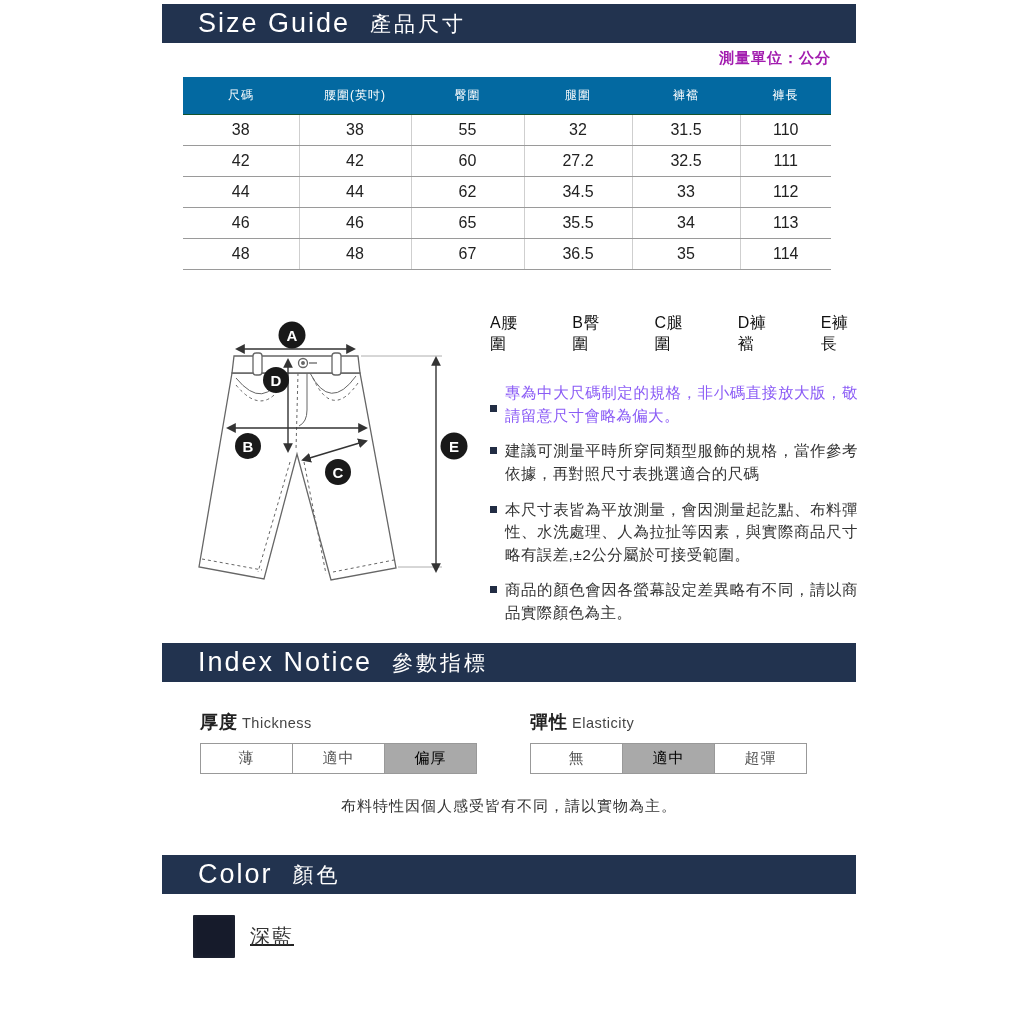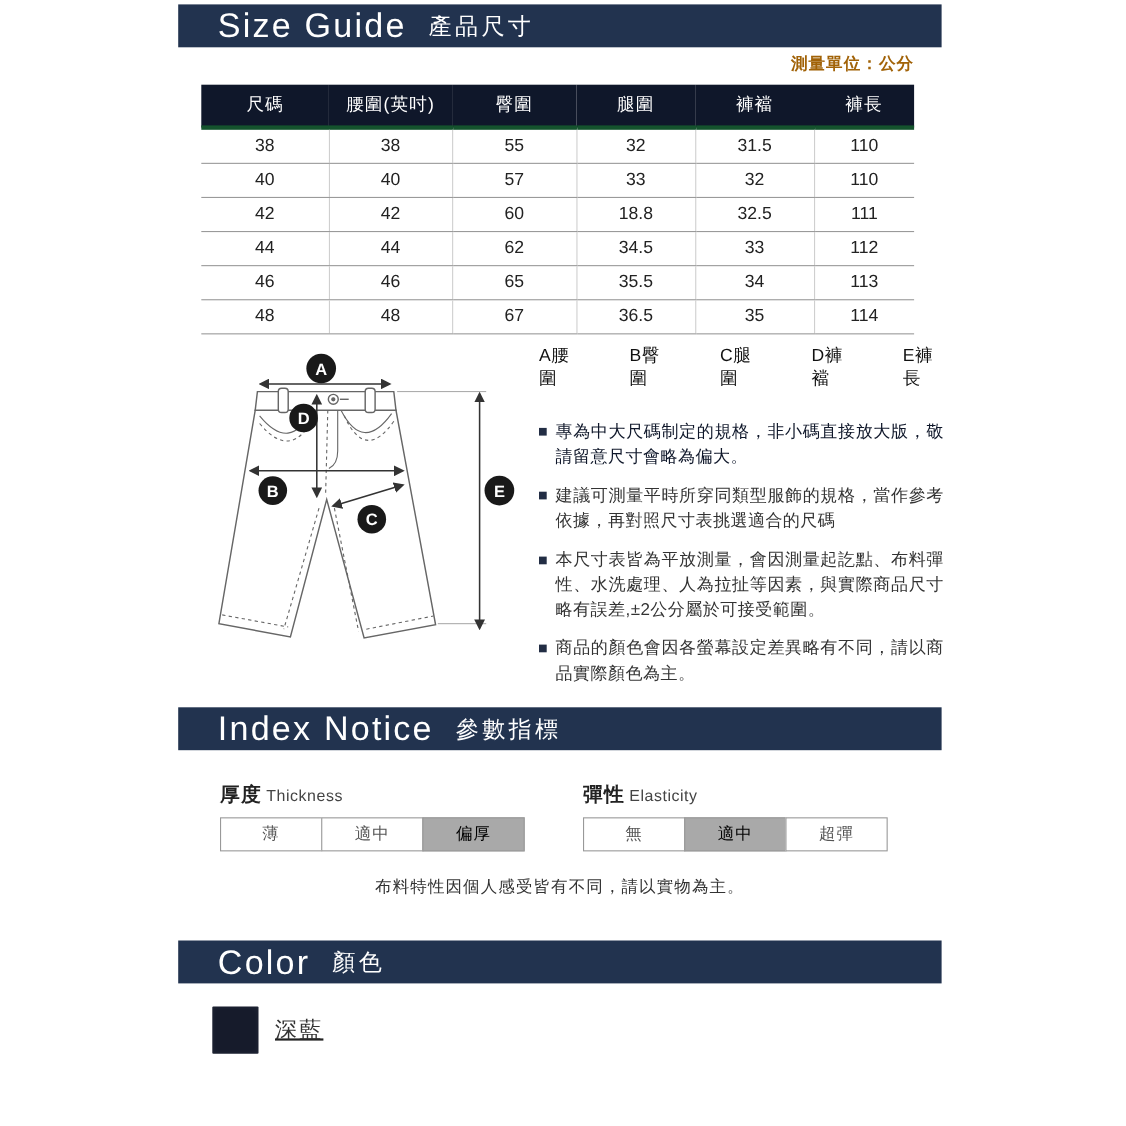--- a/index.html
+++ b/index.html
@@ -5,57 +5,57 @@
   html,body{margin:0;padding:0;background:#ffffff;}
   .page{
     position:relative;width:1024px;height:1024px;background:#fff;overflow:hidden;
     font-family:"Liberation Sans","DejaVu Sans",sans-serif;color:#222;
   }
   
   .bar{
     position:absolute;left:162px;width:694px;height:39px;background:#22334f;
     color:#fff;display:flex;align-items:center;padding-left:36px;box-sizing:border-box;
   }
-  .bar .en{font-size:31px;letter-spacing:2px;}
+  .bar .en{font-size:27px;letter-spacing:2px;}
   .bar .zh{font-size:21px;letter-spacing:3px;margin-left:20px;}
   .bar-size-guide{top:4px;}
   .bar-index-notice{top:643px;}
   .bar-color{top:855px;align-items:center;}
 
   
   .unit-note{
     position:absolute;left:183px;top:49px;width:648px;text-align:right;
-    font-size:15px;font-weight:bold;color:#a16207;letter-spacing:1px;
+    font-size:15px;font-weight:bold;color:#a21caf;letter-spacing:1px;
   }
 
   
   .size-table{
     position:absolute;left:183px;top:77px;width:648px;border-collapse:collapse;table-layout:fixed;
   }
   .size-table th{
-    background:#0f172a;color:#fff;font-weight:normal;font-size:16px;height:35px;
-    border-bottom:4px solid #14532d;letter-spacing:1px;
+    background:#0369a1;color:#fff;font-weight:normal;font-size:12px;height:35px;
+    border-bottom:1px solid #14532d;letter-spacing:1px;
   }
   .size-table td{
     text-align:center;font-size:16px;color:#222;height:28px;
     border-bottom:1px solid #9a9a9a;
   }
   .size-table td + td{border-left:1px solid #cfcfcf;}
 
   
   .diagram{position:absolute;left:170px;top:310px;width:310px;height:300px;}
 
   
   .right-col{position:absolute;left:490px;top:313px;width:368px;}
   .measure-legend{display:flex;gap:45px;font-size:16px;color:#111;font-weight:500;letter-spacing:0.5px;}
   .notes{list-style:none;margin:27px 0 0 0;padding:0;display:grid;row-gap:13px;}
   .note{display:flex;align-items:flex-start;font-size:15.5px;line-height:1.46;color:#333;
         letter-spacing:0.4px;text-align:justify;}
   .note .sq{width:7px;height:7px;background:#222d44;flex:0 0 auto;margin:7px 8px 0 0;}
-  .note.emphasis{color:#0f172a;}
+  .note.emphasis{color:#8b5cf6;align-items:center;}
 
   
   .group{position:absolute;top:710px;}
   .group-thickness{left:200px;}
   .group-elasticity{left:530px;}
   .group-title{display:flex;align-items:baseline;gap:4px;}
   .group-title .zh{font-size:18px;font-weight:bold;color:#222;letter-spacing:1px;}
   .group-title .en{font-size:14.5px;color:#444;letter-spacing:0.5px;}
   .opt-row{display:flex;margin-top:9px;}
   .opt{
@@ -113,32 +113,24 @@
     <tbody id="size-tbody">
         <tr>
           <td>38</td>
           <td>38</td>
           <td>55</td>
           <td>32</td>
           <td>31.5</td>
           <td>110</td>
         </tr>
         <tr>
-          <td>40</td>
-          <td>40</td>
-          <td>57</td>
-          <td>33</td>
-          <td>32</td>
-          <td>110</td>
-        </tr>
-        <tr>
           <td>42</td>
           <td>42</td>
           <td>60</td>
-          <td>18.8</td>
+          <td>27.2</td>
           <td>32.5</td>
           <td>111</td>
         </tr>
         <tr>
           <td>44</td>
           <td>44</td>
           <td>62</td>
           <td>34.5</td>
           <td>33</td>
           <td>112</td>

